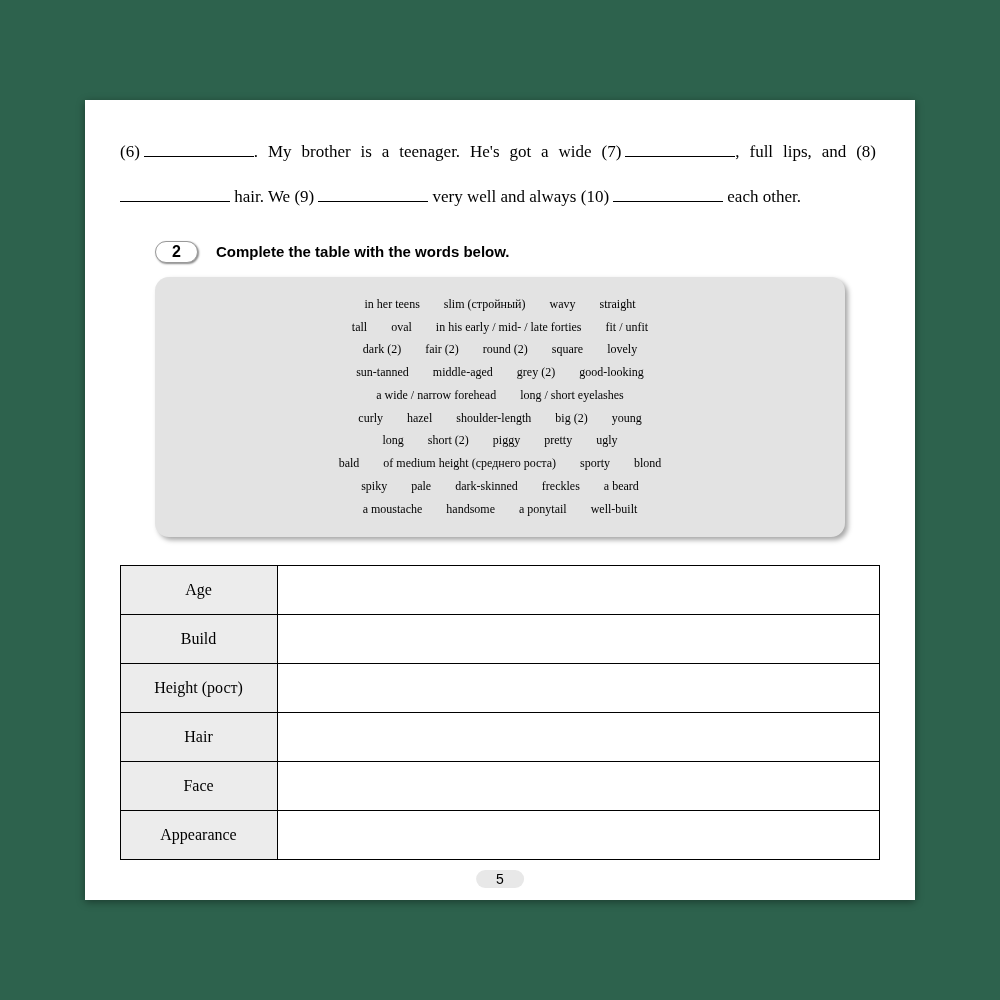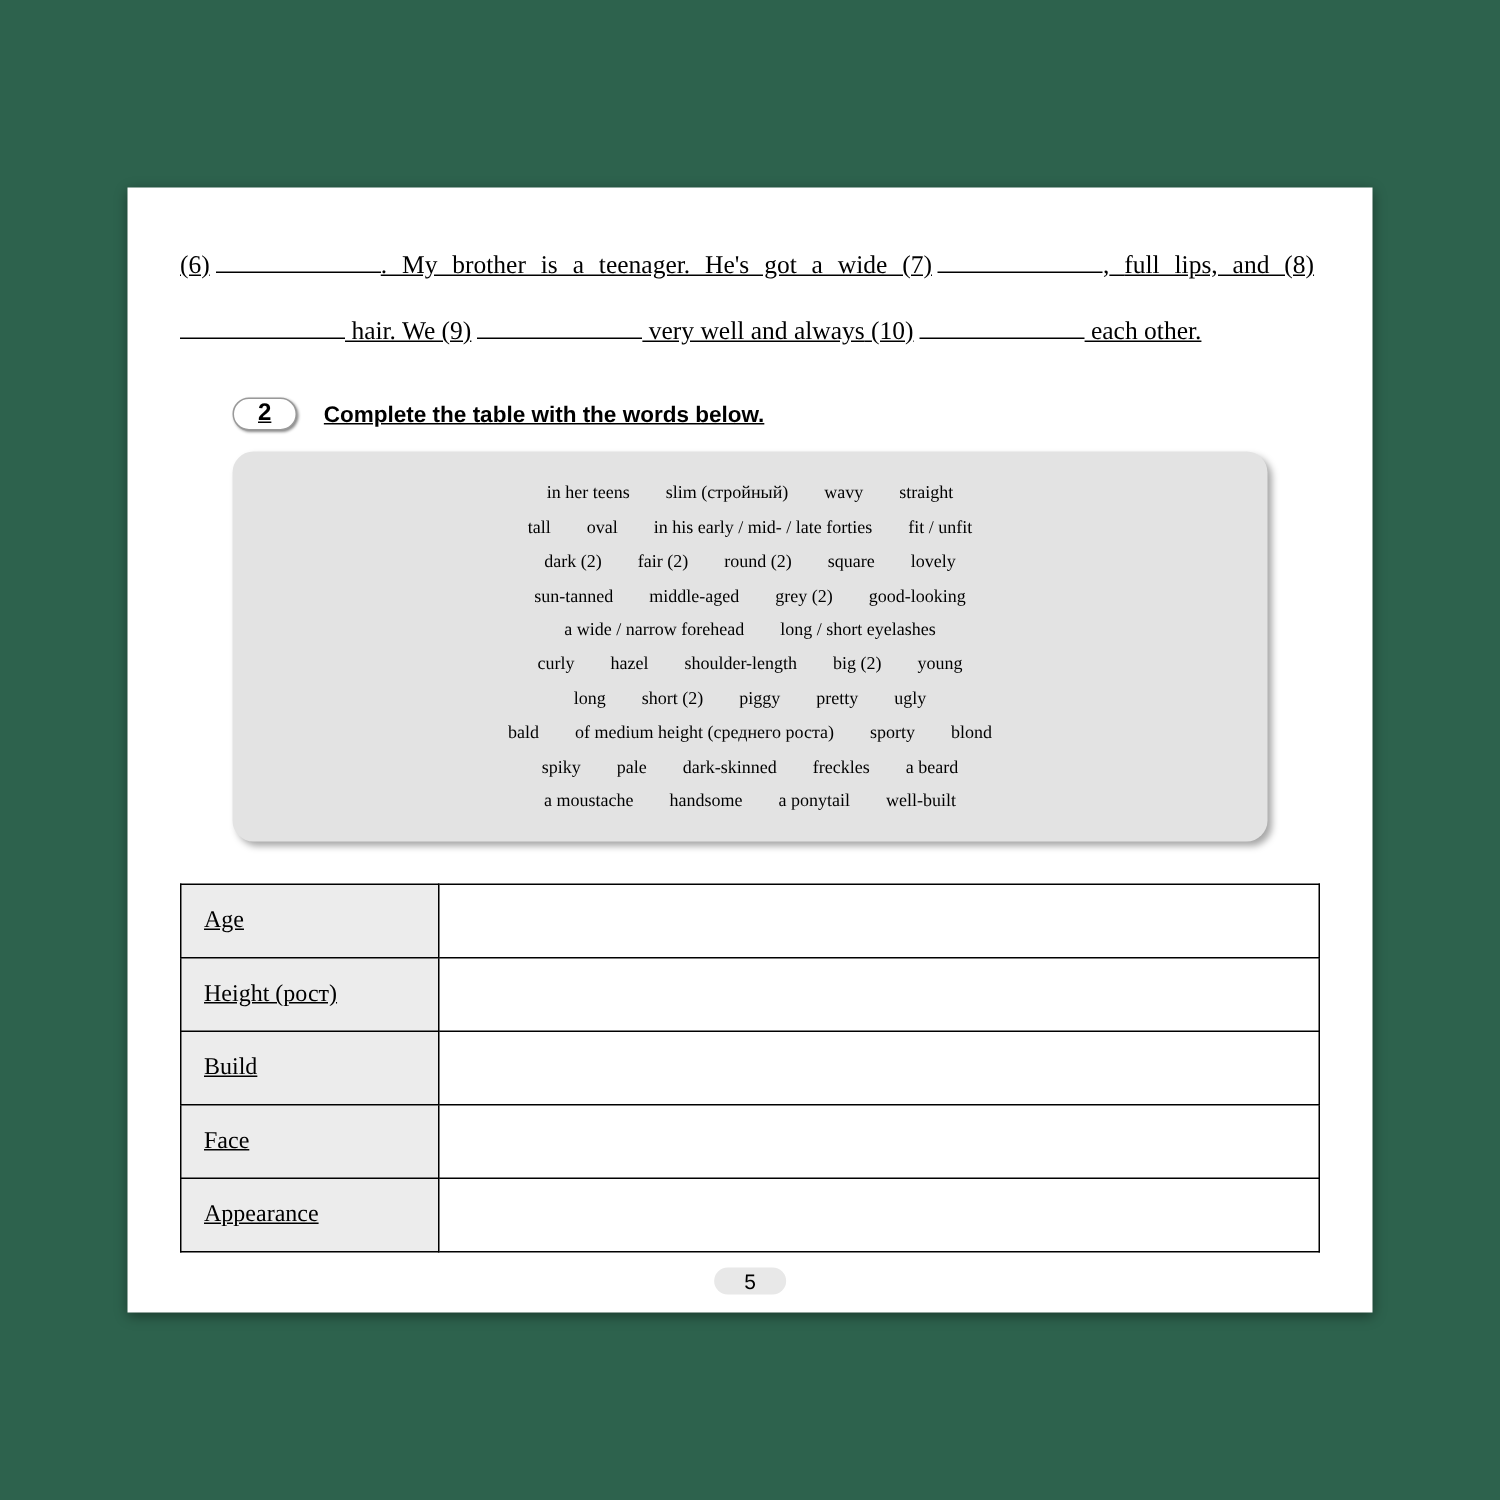--- a/index.html
+++ b/index.html
@@ -1,27 +1,27 @@
 <!DOCTYPE html>
 <html><head>
   <meta charset="utf-8">
   <style>
     body { margin:0; background:#2d624d; font-family:Georgia,'Times New Roman',serif; display:flex; justify-content:center; align-items:center; min-height:1000px; }
-    .page { width:760px; background:#fff; padding:30px 35px 40px; position:relative; box-shadow:0 2px 8px rgba(0,0,0,0.4);text-decoration:underline; }
+    .page { width:760px; background:#fff; padding:30px 35px 40px; position:relative; box-shadow:0 2px 8px rgba(0,0,0,0.4); }
     .para { font-size:17px; line-height:2.6; color:#000; text-align:justify; }
     .blank { display:inline-block; border-bottom:1px solid #000; width:110px; height:13px; vertical-align:baseline; }
     .sp { display:inline-block; width:4px; }
     .exrow { display:flex; align-items:center; gap:18px; margin:22px 0 14px 35px; }
     .exnum { background:#fff; border:1px solid #999; border-radius:13px; padding:1px 16px; font-family:Arial,sans-serif; font-weight:bold; font-size:16px; box-shadow:1px 1px 2px #888; }
     .instr { font-family:Arial,sans-serif; font-weight:bold; font-size:15px; }
     .wordbox { background:#e3e3e3; border-radius:14px; margin:10px 35px 28px; padding:16px 22px; font-size:12px; line-height:1.9; text-align:center; box-shadow:3px 3px 5px rgba(0,0,0,0.35); }
     .wordbox span { margin:0 12px; white-space:nowrap; display:inline-block; }
     table.cat { width:100%; border-collapse:collapse; margin-top:6px; border:1.5px solid #000; }
     table.cat td { border:1px solid #000; height:46px; font-size:16px; }
-    table.cat td.lbl { background:#ececec; width:155px; padding-left:15px; }
+    table.cat td.lbl { background:#ececec; width:155px; padding-left:0;text-align:center; }
     .pgnum { position:absolute; bottom:12px; left:50%; transform:translateX(-50%); background:#e8e8e8; border-radius:10px; padding:1px 20px; font-size:14px; font-family:Arial,sans-serif; }
   </style>
 </head>
 <body>
 
 <div class="page">
 
   <div class="para">
     <span>(6)</span><span class="sp"></span><span class="blank"></span><span>. My brother is a teenager. He's got a wide (7)</span><span class="sp"></span><span class="blank"></span><span>,</span>
     <span>full lips, and (8)</span><span class="sp"></span><span class="blank"></span><span> hair. We (9)</span><span class="sp"></span><span class="blank"></span><span> very well and always</span>
@@ -35,25 +35,29 @@
 
   <div class="wordbox"><span>in her teens</span><span>slim (стройный)</span><span>wavy</span><span>straight</span><br><span>tall</span><span>oval</span><span>in his early / mid- / late forties</span><span>fit / unfit</span><br><span>dark (2)</span><span>fair (2)</span><span>round (2)</span><span>square</span><span>lovely</span><br><span>sun-tanned</span><span>middle-aged</span><span>grey (2)</span><span>good-looking</span><br><span>a wide / narrow forehead</span><span>long / short eyelashes</span><br><span>curly</span><span>hazel</span><span>shoulder-length</span><span>big (2)</span><span>young</span><br><span>long</span><span>short (2)</span><span>piggy</span><span>pretty</span><span>ugly</span><br><span>bald</span><span>of medium height (среднего роста)</span><span>sporty</span><span>blond</span><br><span>spiky</span><span>pale</span><span>dark-skinned</span><span>freckles</span><span>a beard</span><br><span>a moustache</span><span>handsome</span><span>a ponytail</span><span>well-built</span></div>
 
   <table class="cat">
       <tbody>
         <tr>
           <td class="lbl">Age</td>
           <td></td>
         </tr>
         <tr>
+          <td class="lbl">Build</td>
+          <td></td>
+        </tr>
+        <tr>
           <td class="lbl">Height (рост)</td>
           <td></td>
         </tr>
         <tr>
-          <td class="lbl">Build</td>
+          <td class="lbl">Hair</td>
           <td></td>
         </tr>
         <tr>
           <td class="lbl">Face</td>
           <td></td>
         </tr>
         <tr>
           <td class="lbl">Appearance</td>
           <td></td>
         </tr>

